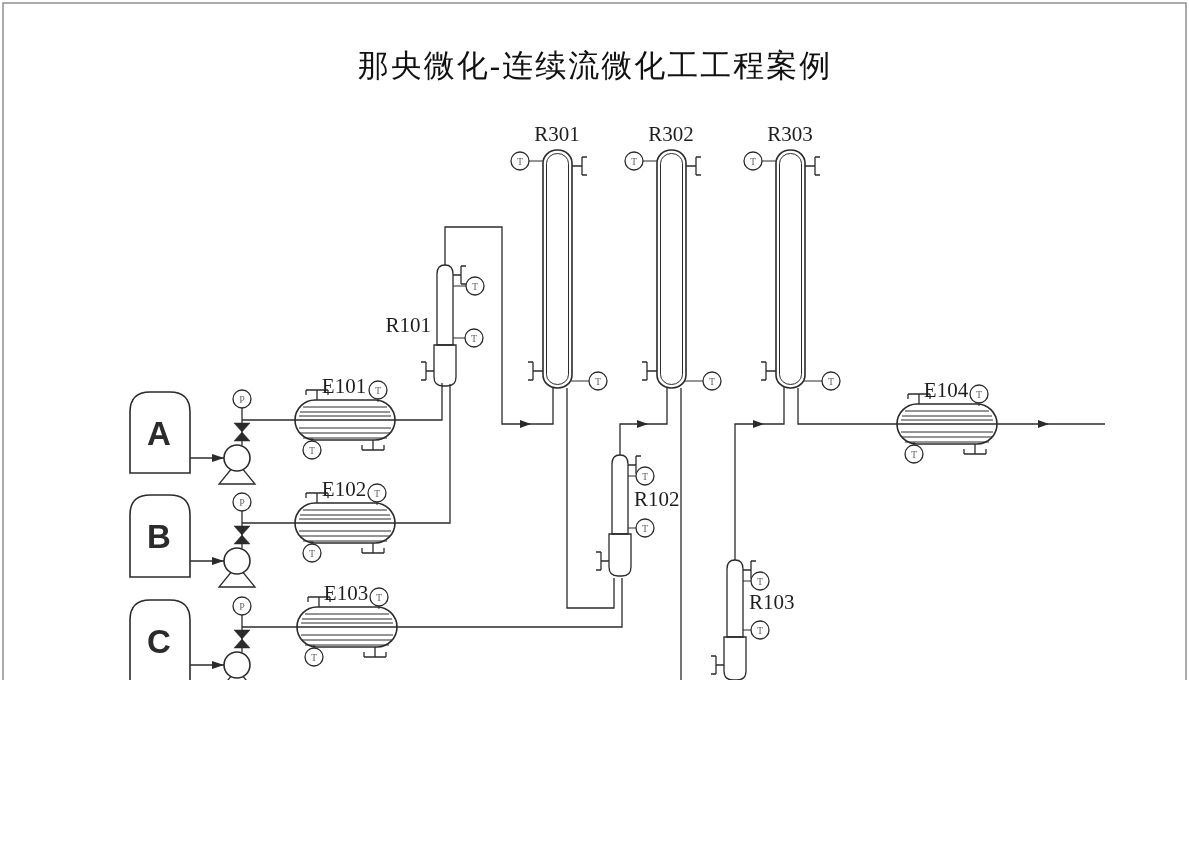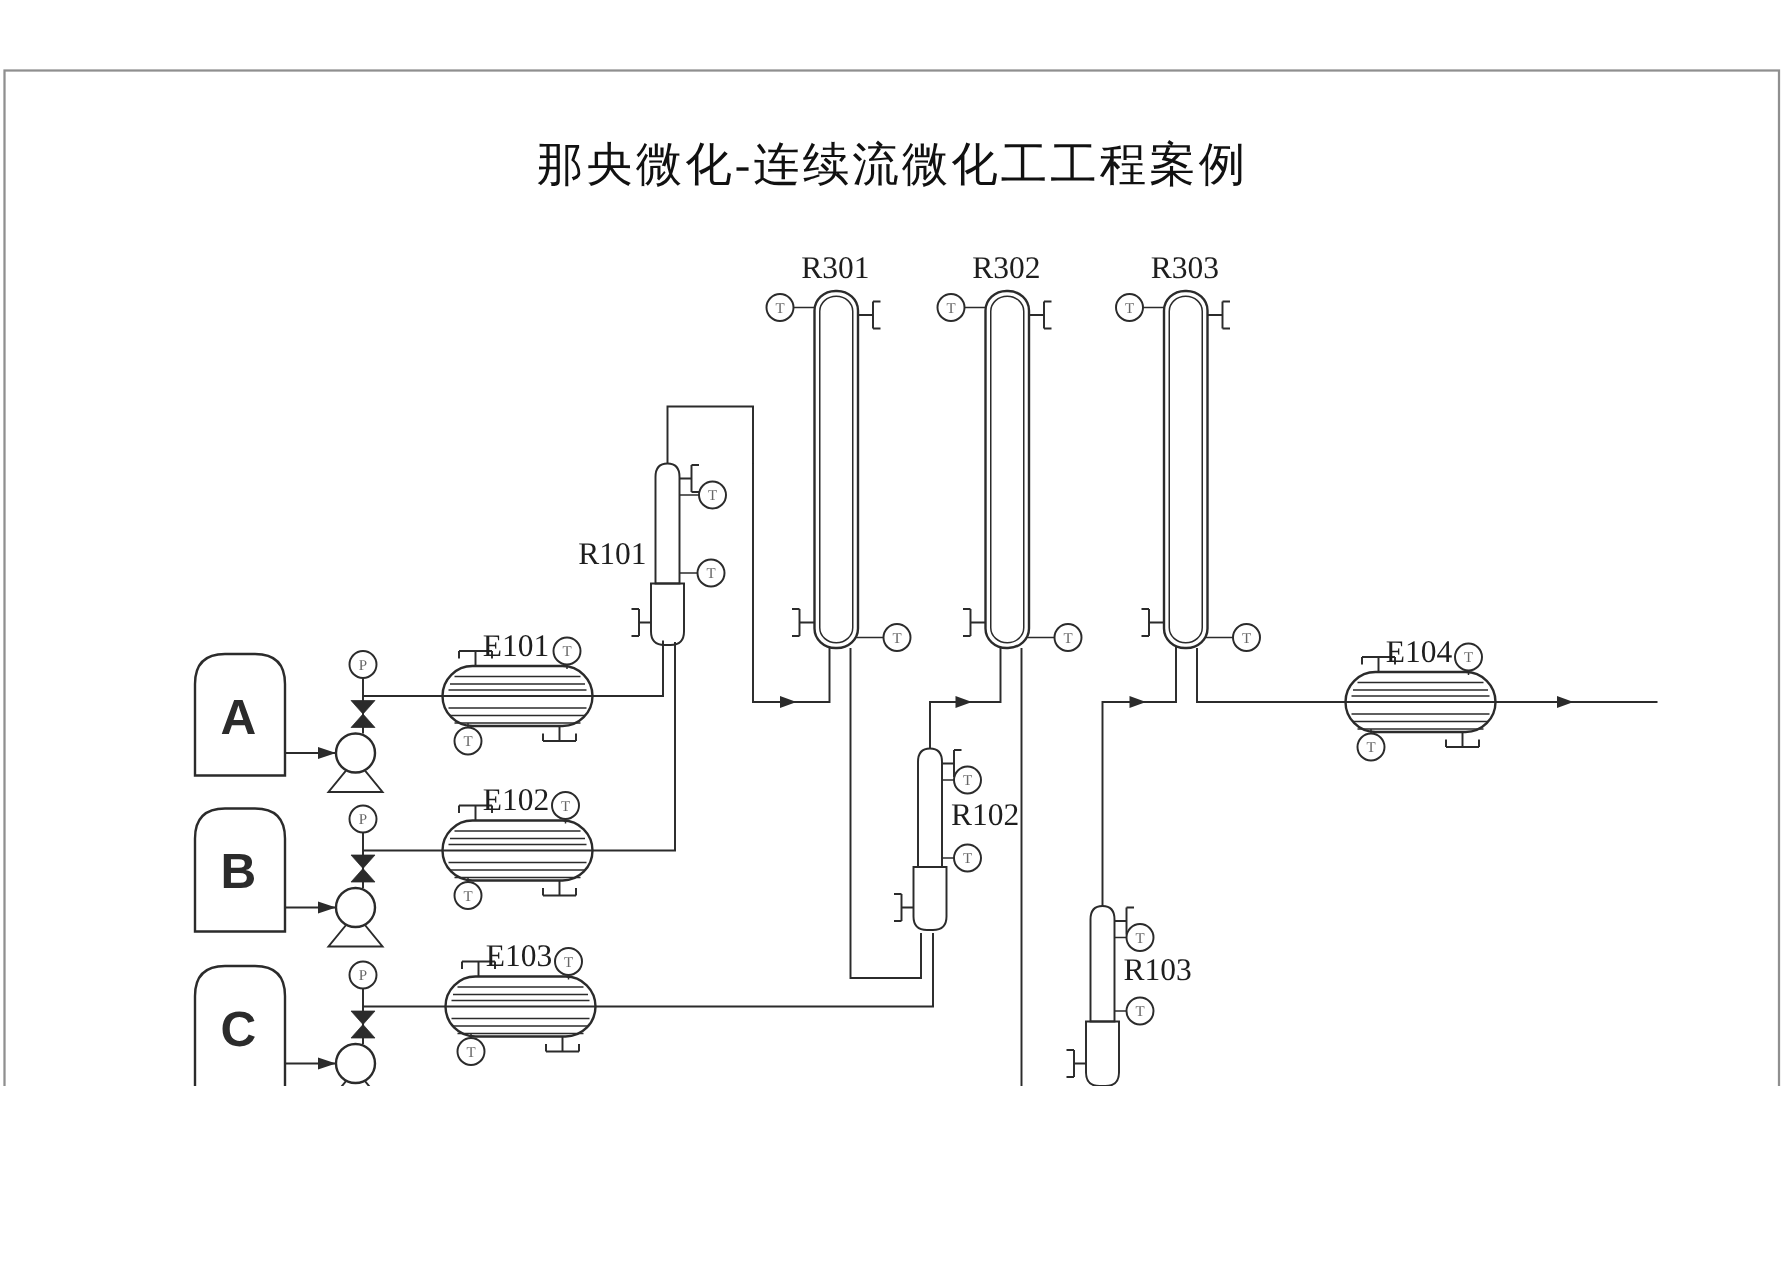--- a/index.html
+++ b/index.html
@@ -1,16 +1,16 @@
 <!DOCTYPE html>
 <html><head>
 <meta charset="utf-8">
 <style>
   html,body{margin:0;padding:0;background:#fff;}
-  #stage{position:relative;width:1189px;height:680px;background:#ffffff;overflow:hidden;margin-top:44px;}
+  #stage{position:relative;width:1189px;height:680px;background:#ffffff;overflow:hidden;}
   svg{display:block;}
   .ln  {stroke:#2b2b2b;stroke-width:1.3;fill:none;stroke-linecap:butt;}
   .ln2 {stroke:#2b2b2b;stroke-width:1.6;fill:none;}
   .thin{stroke:#2b2b2b;stroke-width:1;fill:none;}
   .wfill{fill:#ffffff;}
   .valve{fill:#2b2b2b;stroke:#2b2b2b;stroke-width:0.5;}
   .arrow{fill:#2b2b2b;stroke:none;}
   .lbl{font-family:"Liberation Serif","DejaVu Serif",serif;font-size:21px;fill:#1e1e1e;}
   .ctr{text-anchor:middle;}
   .enda{text-anchor:end;}

